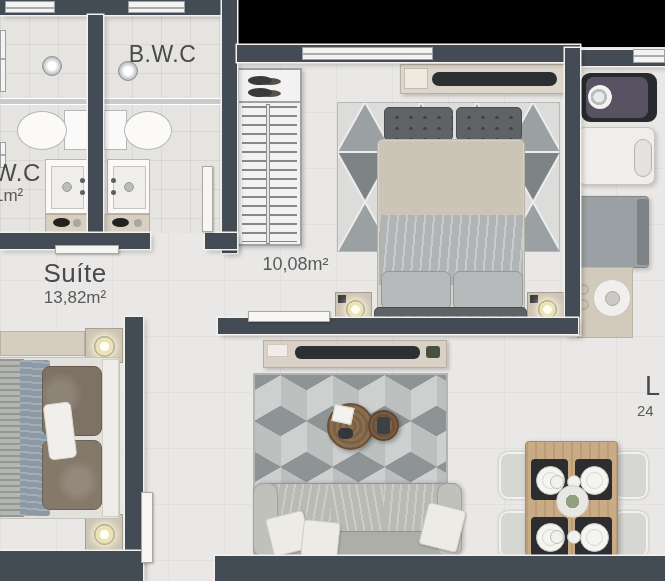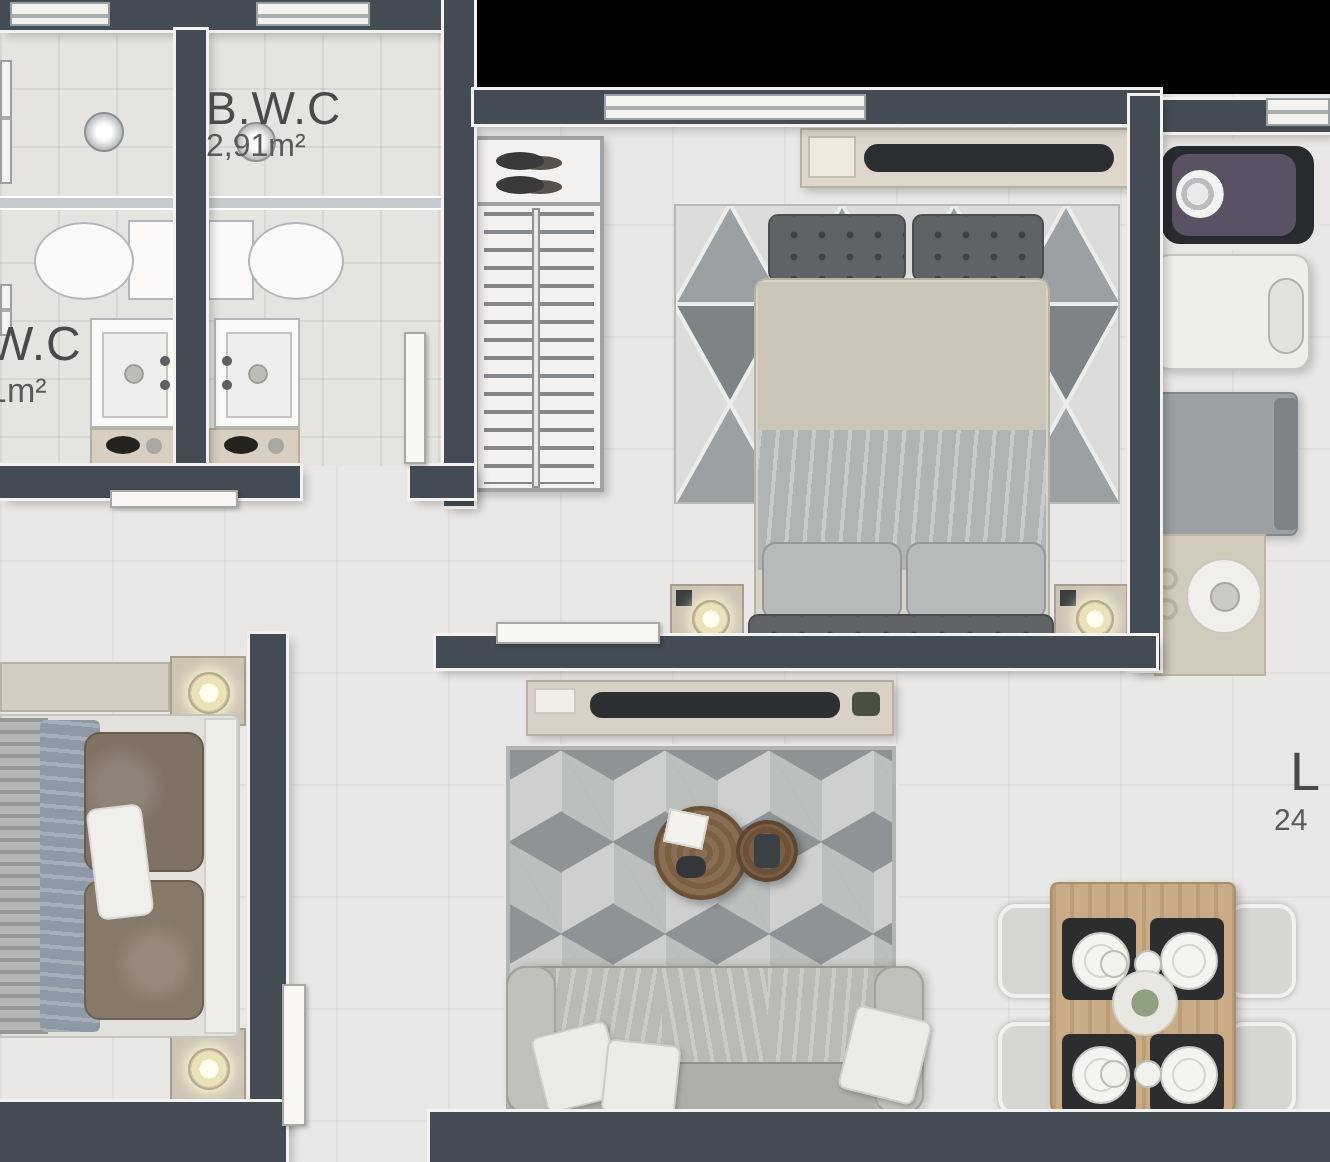--- a/index.html
+++ b/index.html
@@ -27,21 +27,21 @@
   }
   .window{
     background:#f4f3f0;border:1px solid #9aa0a3;box-sizing:border-box;
   }
   .window:before{content:"";position:absolute;left:0;right:0;top:45%;height:2px;background:#a8adaf;}
   .window{position:absolute;}
   .door{
     position:absolute;background:#f7f6f2;border:1px solid #a9a9a4;box-sizing:border-box;
     box-shadow:1px 1px 2px rgba(0,0,0,.25);
   }
-  .label{position:absolute;color:#4a4a4a;text-align:left;line-height:1.05;}
+  .label{position:absolute;color:#4a4a4a;text-align:center;line-height:1.05;}
   .label .nm{letter-spacing:.5px;}
   .label .ar{color:#5a5a5a;}
   .white-fixture{background:#fbfaf8;border:1px solid #b4b7b9;box-sizing:border-box;}
   .tufted{
     background-color:#5f6366;border:1px solid #4a4e51;border-radius:5px;box-sizing:border-box;
     background-image:radial-gradient(circle,#3f4345 1.6px,transparent 1.9px);
     background-size:14px 11px;background-position:5px 4px;
   }
   .lamp{
     position:absolute;border-radius:50%;
@@ -234,27 +234,31 @@
   <div class="window" style="left:0;top:30px;width:6px;height:62px;"></div>
   <div class="window" style="left:0;top:142px;width:6px;height:26px;"></div>
 
   <div class="door" style="left:55px;top:245px;width:64px;height:9px;"></div>
   <div class="door" style="left:202px;top:166px;width:11px;height:66px;"></div>
   <div class="door" style="left:141px;top:492px;width:12px;height:71px;"></div>
   <div class="door" style="left:248px;top:311px;width:82px;height:11px;"></div>
 
   <div class="label" style="left:103px;top:42px;width:119px;">
     <div class="nm" style="font-size:23px;">B.W.C</div>
-    <div class="ar" style="font-size:16px;">2,91m²</div>
   </div>
   <div class="label" style="left:-6px;top:160px;width:60px;text-align:left;">
     <div class="nm" style="font-size:24px;">W.C</div>
     <div class="ar" style="font-size:17px;margin-top:2px;">1m²</div>
   </div>
+  <div class="label" style="left:15px;top:260px;width:120px;">
+    <div class="nm" style="font-size:26px;">Suíte</div>
+    <div class="ar" style="font-size:17px;margin-top:2px;">13,82m²</div>
+  </div>
   <div class="label" style="left:228px;top:254px;width:135px;">
+    <div class="ar" style="font-size:18px;margin-top:1px;">10,08m²</div>
   </div>
   <div class="label" style="left:645px;top:372px;width:40px;text-align:left;">
     <div class="nm" style="font-size:27px;">L</div>
   </div>
   <div class="label" style="left:637px;top:403px;width:40px;text-align:left;">
     <div class="ar" style="font-size:15px;">24</div>
   </div>
 
 </div>
 

